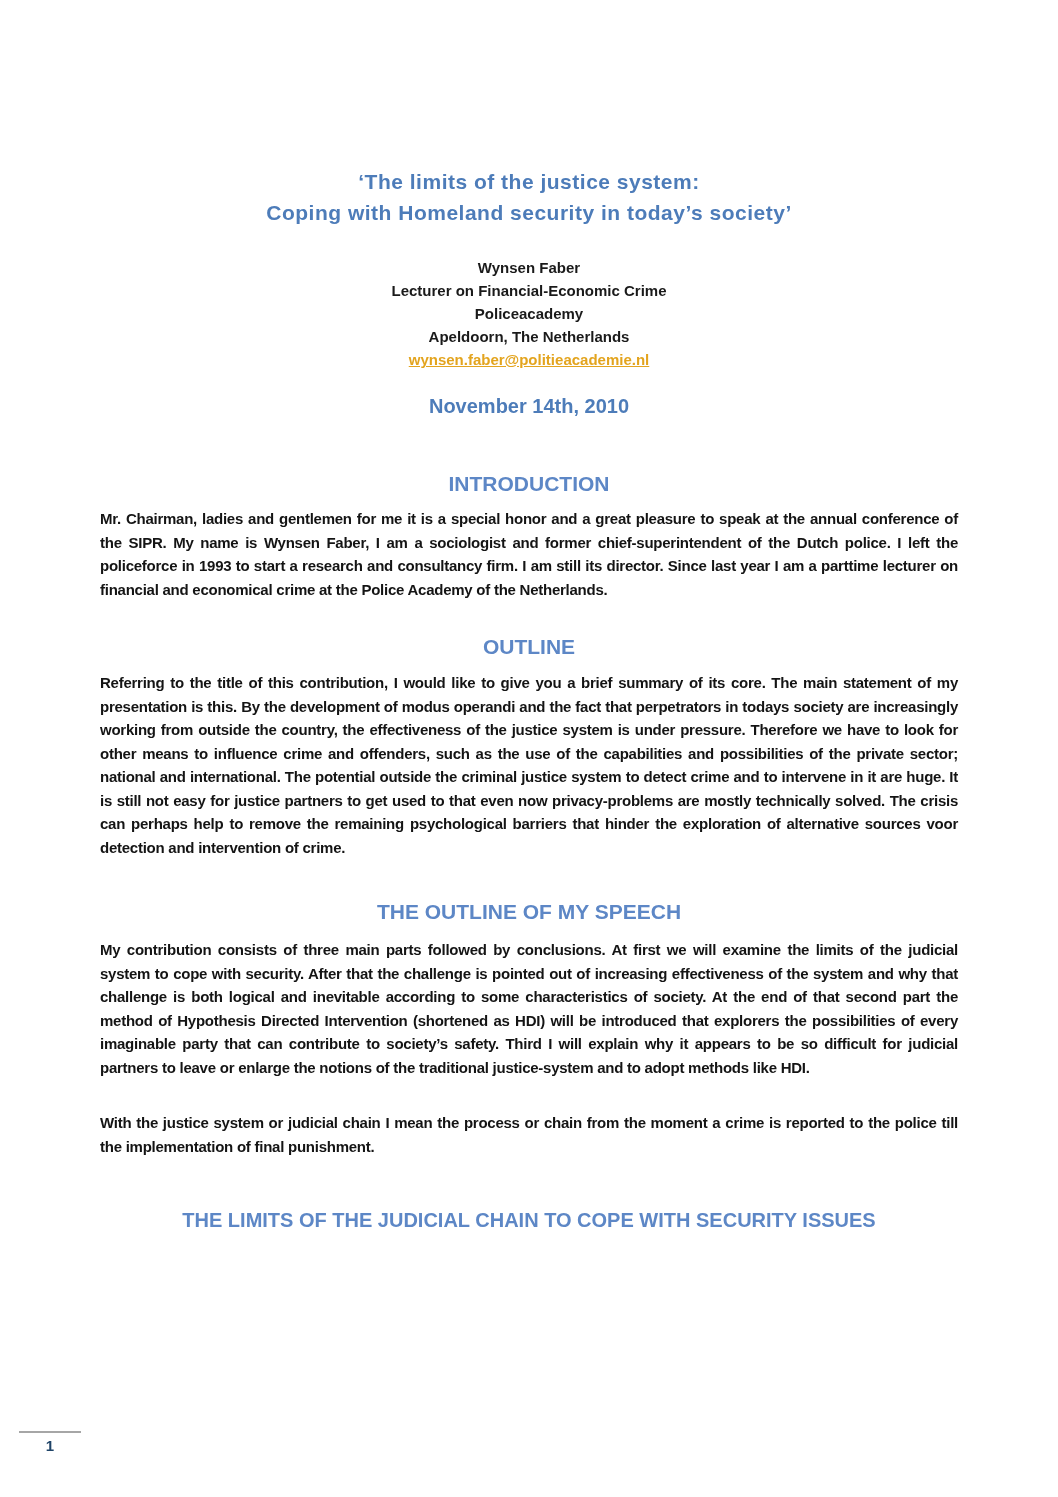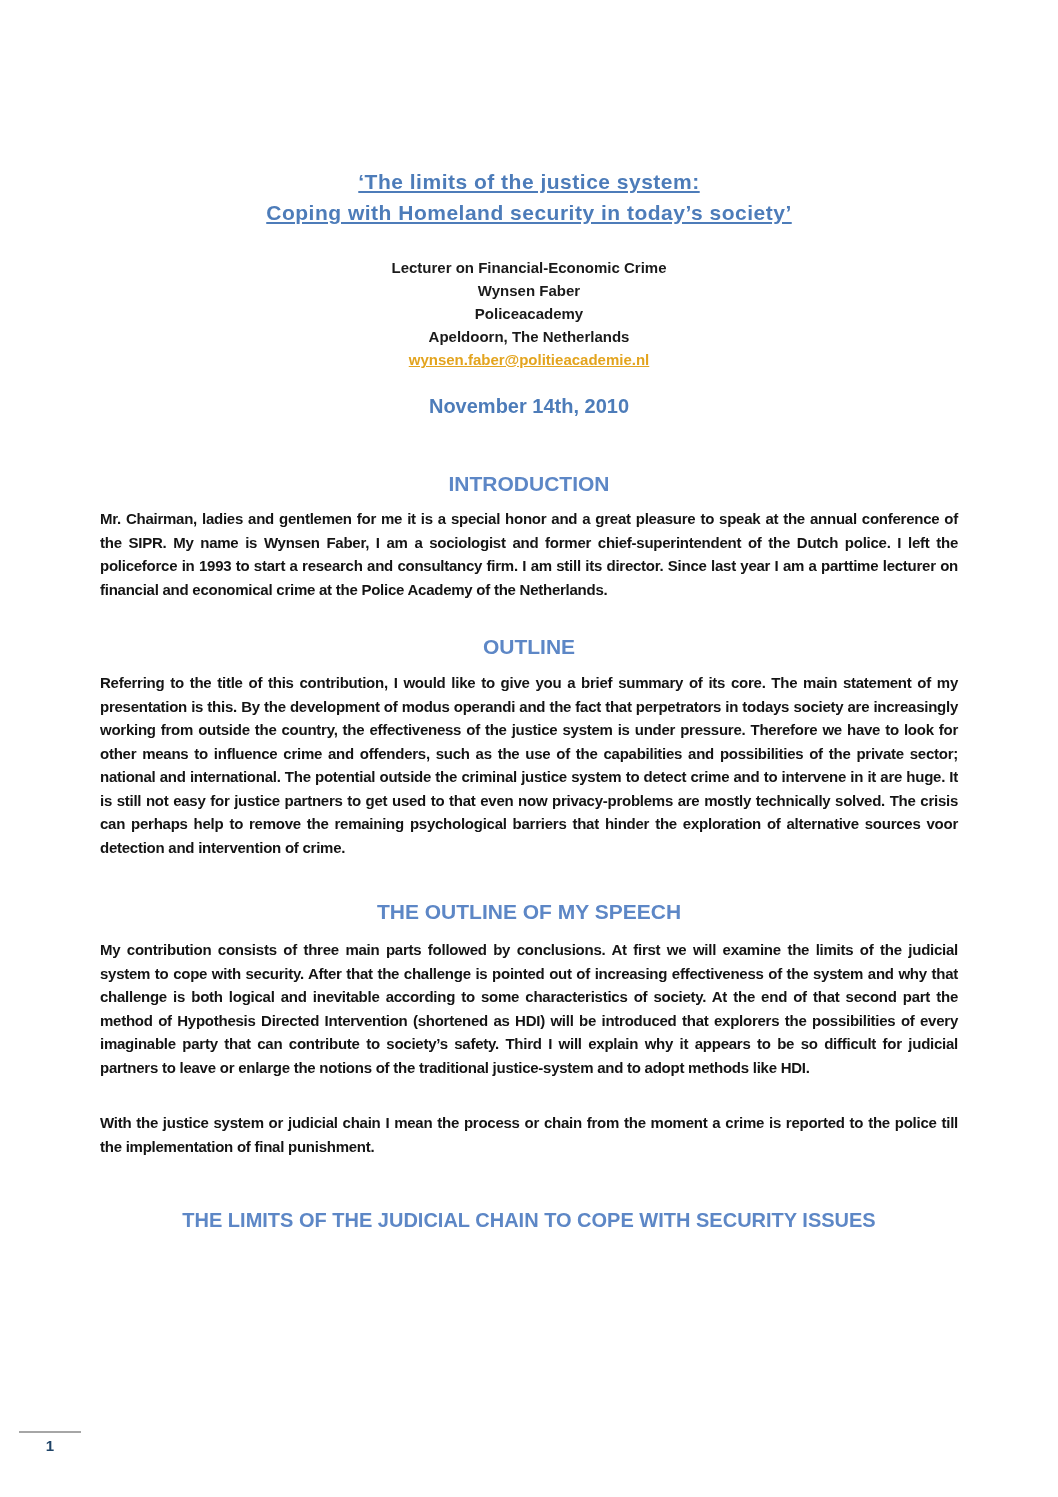--- a/index.html
+++ b/index.html
@@ -28,21 +28,20 @@
   
   .doc-title{
     margin:0;
     padding-top:166px;
     text-align:center;
     color:var(--title-blue);
     font-size:21px;
     line-height:31px;
     font-weight:bold;
     letter-spacing:0.5px;
-    text-decoration:underline;
   }
   .doc-title .line{display:block;}
   .author-block{
     margin-top:28px;
     text-align:center;
     font-size:15px;
     line-height:23px;
     font-weight:bold;
     color:#1a1a1a;
   }
@@ -113,22 +112,22 @@
 
 <div class="page">
   <div class="content">
 
     <h1 class="doc-title">
       <span class="line">‘The limits of the justice system:</span>
       <span class="line">Coping with Homeland security in today’s society’</span>
     </h1>
 
     <div class="author-block">
+      <div>Wynsen Faber</div>
       <div>Lecturer on Financial-Economic Crime</div>
-      <div>Wynsen Faber</div>
       <div>Policeacademy</div>
       <div>Apeldoorn, The Netherlands</div>
       <div>
         <a class="email" href="#">wynsen.faber@politieacademie.nl</a>
       </div>
     </div>
 
     <div class="doc-date">November 14th, 2010</div>
 
     <section>

